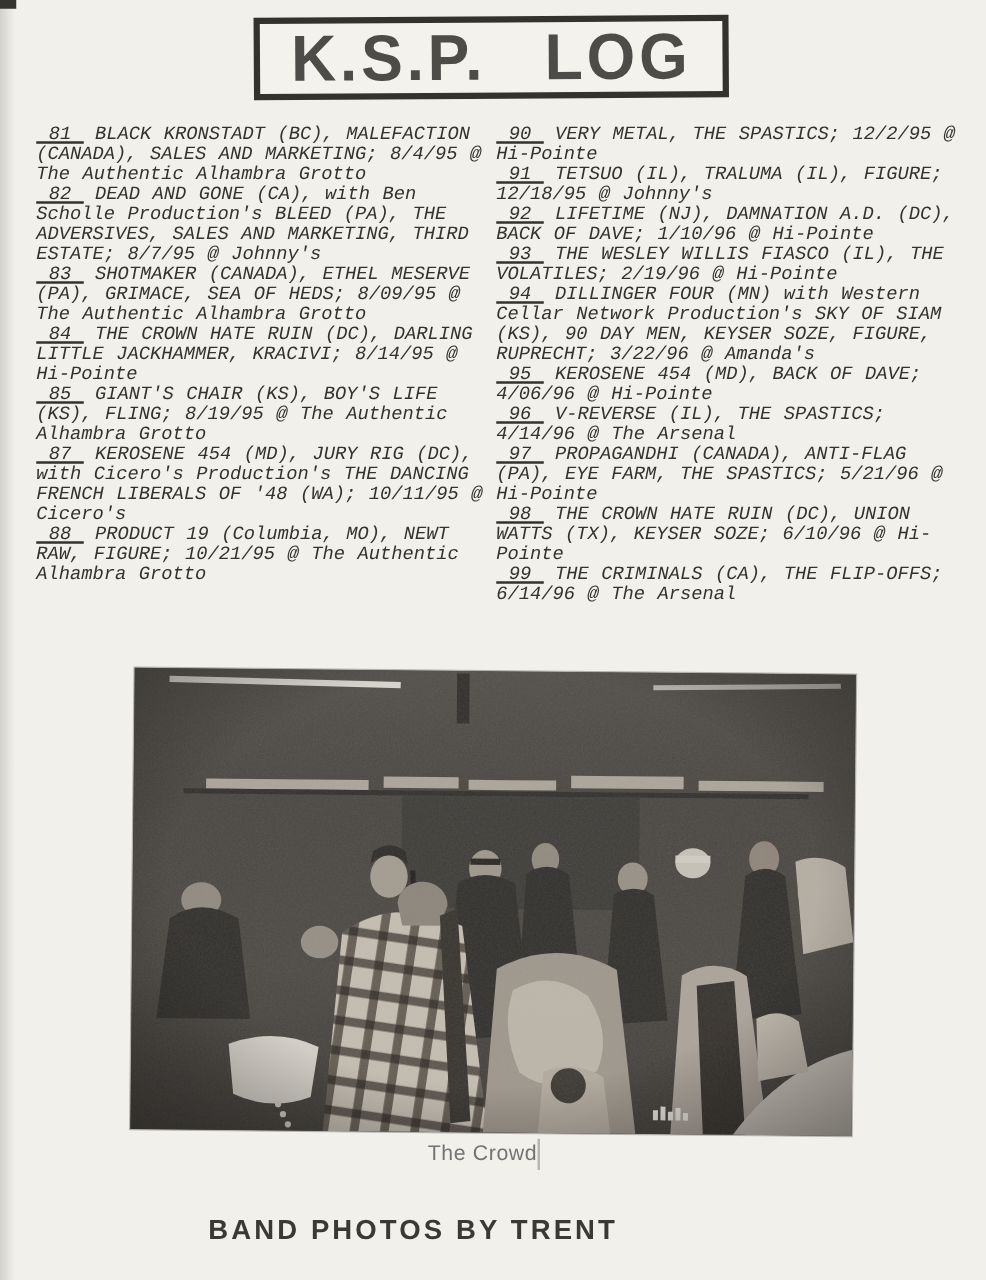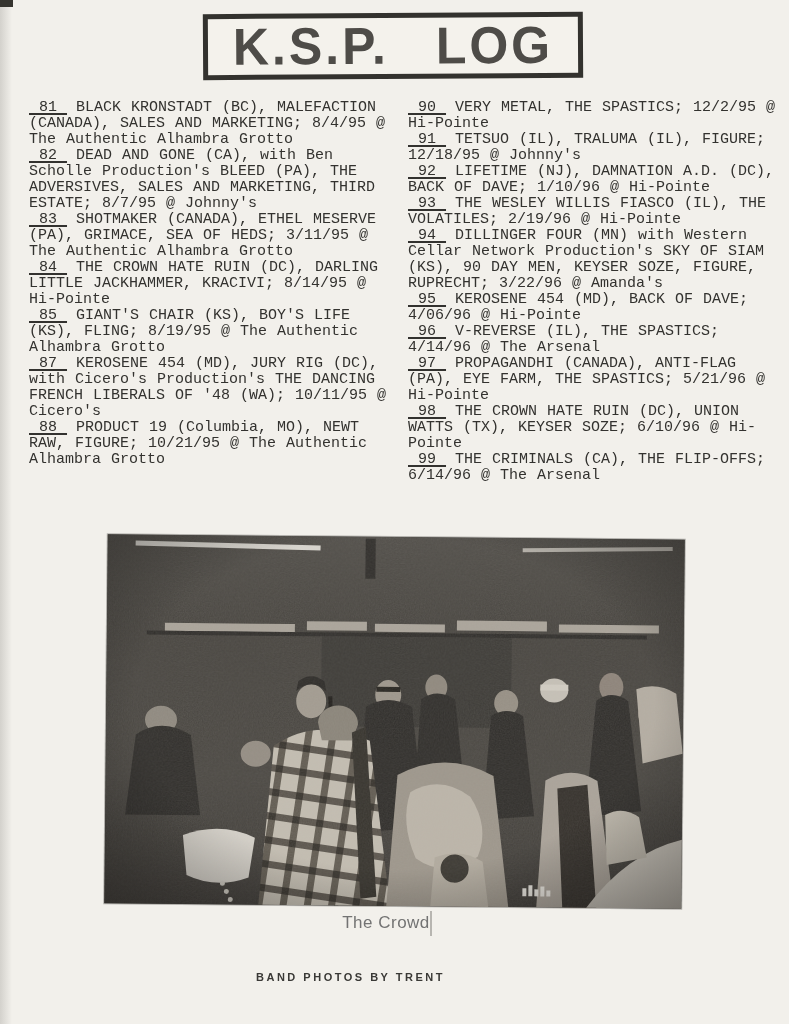--- a/index.html
+++ b/index.html
@@ -23,22 +23,22 @@
   }
   .title-text{
     font-family:"Liberation Sans", sans-serif;
     font-weight:bold;font-size:50px;line-height:1;
     color:#4e4c48;letter-spacing:3px;word-spacing:30px;
     transform:scaleY(1.04);white-space:nowrap;
   }
   
   .log{
     position:absolute;left:29px;top:100px;width:748px;
-    display:flex;gap:11px;
-    font-size:15px;line-height:16px;
+    display:flex;
+    font-size:15px;line-height:16px;font-style:italic;
   }
   .col{width:368px;flex:none;}
   .entry{margin:0;padding:0;word-spacing:1px;}
   .num{
     text-decoration:underline;
     text-decoration-thickness:1.5px;
     text-underline-offset:2px;
     margin-right:9px;
   }
   
@@ -55,38 +55,38 @@
     font-family:"Liberation Sans", sans-serif;
     font-size:17px;color:#737373;letter-spacing:.5px;
   }
   .caption-artifact{
     position:absolute;left:430px;top:911px;width:2px;height:25px;
     background:#b7b5b0;
   }
   .credit{
     position:absolute;left:0;top:971px;width:661px;text-align:center;
     font-family:"Liberation Sans", sans-serif;
-    font-weight:bold;font-size:11px;color:#3a3936;letter-spacing:2.5px;margin-left:20px;
+    font-weight:bold;font-size:22px;color:#3a3936;letter-spacing:2.5px;
   }
 </style>
 </head>
 <body>
 
 <div class="edge-shadow"></div>
 <div class="corner-mark"></div>
 
 <div class="title-box">
   <span class="title-text">K.S.P. LOG</span>
 </div>
 
 <div class="log">
   <div class="col" id="col-left">
       <p class="entry"><span class="num">&nbsp;81&nbsp;</span><span>BLACK KRONSTADT (BC), MALEFACTION (CANADA), SALES AND MARKETING; 8/4/95 @ The Authentic Alhambra Grotto</span></p>
       <p class="entry"><span class="num">&nbsp;82&nbsp;</span><span>DEAD AND GONE (CA), with Ben Scholle Production's BLEED (PA), THE ADVERSIVES, SALES AND MARKETING, THIRD ESTATE; 8/7/95 @ Johnny's</span></p>
-      <p class="entry"><span class="num">&nbsp;83&nbsp;</span><span>SHOTMAKER (CANADA), ETHEL MESERVE (PA), GRIMACE, SEA OF HEDS; 3/11/95 @ The Authentic Alhambra Grotto</span></p>
+      <p class="entry"><span class="num">&nbsp;83&nbsp;</span><span>SHOTMAKER (CANADA), ETHEL MESERVE (PA), GRIMACE, SEA OF HEDS; 8/09/95 @ The Authentic Alhambra Grotto</span></p>
       <p class="entry"><span class="num">&nbsp;84&nbsp;</span><span>THE CROWN HATE RUIN (DC), DARLING LITTLE JACKHAMMER, KRACIVI; 8/14/95 @ Hi-Pointe</span></p>
       <p class="entry"><span class="num">&nbsp;85&nbsp;</span><span>GIANT'S CHAIR (KS), BOY'S LIFE (KS), FLING; 8/19/95 @ The Authentic Alhambra Grotto</span></p>
       <p class="entry"><span class="num">&nbsp;87&nbsp;</span><span>KEROSENE 454 (MD), JURY RIG (DC), with Cicero's Production's THE DANCING FRENCH LIBERALS OF '48 (WA); 10/11/95 @ Cicero's</span></p>
       <p class="entry"><span class="num">&nbsp;88&nbsp;</span><span>PRODUCT 19 (Columbia, MO), NEWT RAW, FIGURE; 10/21/95 @ The Authentic Alhambra Grotto</span></p>
     </div>
   <div class="col" id="col-right">
       <p class="entry"><span class="num">&nbsp;90&nbsp;</span><span>VERY METAL, THE SPASTICS; 12/2/95 @ Hi-Pointe</span></p>
       <p class="entry"><span class="num">&nbsp;91&nbsp;</span><span>TETSUO (IL), TRALUMA (IL), FIGURE; 12/18/95 @ Johnny's</span></p>
       <p class="entry"><span class="num">&nbsp;92&nbsp;</span><span>LIFETIME (NJ), DAMNATION A.D. (DC), BACK OF DAVE; 1/10/96 @ Hi-Pointe</span></p>
       <p class="entry"><span class="num">&nbsp;93&nbsp;</span><span>THE WESLEY WILLIS FIASCO (IL), THE VOLATILES; 2/19/96 @ Hi-Pointe</span></p>

